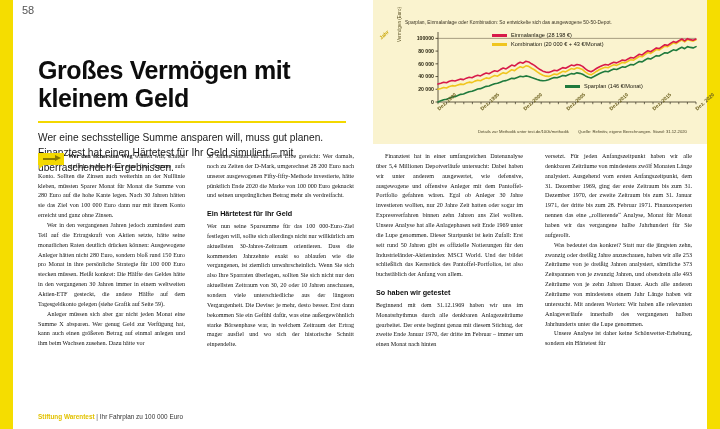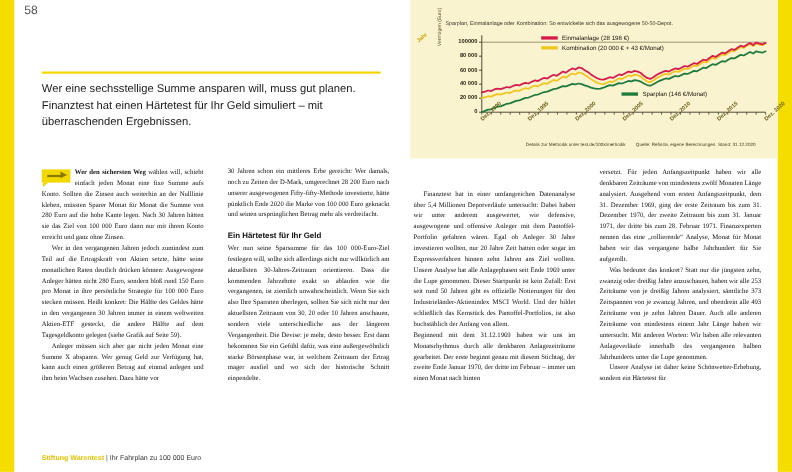--- a/index.html
+++ b/index.html
@@ -60,21 +60,20 @@
   }
 
   
   .cols {
     position: absolute;
     top: 152px;
     left: 38px;
     width: 654px;
     display: flex;
     gap: 12px;
-    align-items: flex-end;
   }
   .col {
     width: 152px;
     font-family: "Liberation Serif", serif;
     font-size: 6.1px;
     line-height: 1.62;
     color: #111;
     text-align: justify;
     hyphens: auto;
   }
@@ -222,20 +221,21 @@
 
 <div class="spread">
 
   <div class="edge-bar-left"></div>
   <div class="edge-bar-right"></div>
 
   <div class="page-num left">58</div>
   <div class="page-num right">59</div>
 
   <div class="headline-wrap">
+    <h1 class="headline">Großes Vermögen mit kleinem Geld</h1>
     <div class="rule"></div>
     <p class="standfirst">Wer eine sechsstellige Summe ansparen will, muss gut planen. Finanztest hat einen Härtetest für Ihr Geld simuliert – mit überraschenden Ergebnissen.</p>
   </div>
 
   <div class="cols">
 
     <div class="col gapright">
       <p class="dropstart">
         <span class="arrow-marker">
           <span class="flag"></span>
@@ -250,20 +250,21 @@
     </div>
 
     <div class="col gapright">
       <p class="noindent">30 Jahren schon ein mittleres Erbe gereicht: Wer damals, noch zu Zeiten der D-Mark, umgerechnet 28 200 Euro nach unserer ausgewogenen Fifty-fifty-Methode investierte, hätte pünktlich Ende 2020 die Marke von 100 000 Euro geknackt und seinen ursprünglichen Betrag mehr als verdreifacht.</p>
       <h3>Ein Härtetest für Ihr Geld</h3>
       <p class="noindent">Wer nun seine Sparsumme für das 100 000-Euro-Ziel festlegen will, sollte sich allerdings nicht nur willkürlich am aktuellsten 30-Jahres-Zeitraum orientieren. Dass die kommenden Jahrzehnte exakt so ablaufen wie die vergangenen, ist ziemlich unwahrscheinlich. Wenn Sie sich also Ihre Sparraten überlegen, sollten Sie sich nicht nur den aktuellsten Zeitraum von 30, 20 oder 10 Jahren anschauen, sondern viele unterschiedliche aus der längeren Vergangenheit. Die Devise: je mehr, desto besser. Erst dann bekommen Sie ein Gefühl dafür, was eine außergewöhnlich starke Börsenphase war, in welchem Zeitraum der Ertrag mager ausfiel und wo sich der historische Schnitt einpendelte.</p>
     </div>
 
     <div class="col gapright">
       <p>Finanztest hat in einer umfangreichen Datenanalyse über 5,4 Millionen Depotverläufe untersucht: Dabei haben wir unter anderem ausgewertet, wie defensive, ausgewogene und offensive Anleger mit dem Pantoffel-Portfolio gefahren wären. Egal ob Anleger 30 Jahre investieren wollten, nur 20 Jahre Zeit hatten oder sogar im Expressverfahren binnen zehn Jahren ans Ziel wollten. Unsere Analyse hat alle Anlagephasen seit Ende 1969 unter die Lupe genommen. Dieser Startpunkt ist kein Zufall: Erst seit rund 50 Jahren gibt es offizielle Notierungen für den Industrieländer-Aktienindex MSCI World. Und der bildet schließlich das Kernstück des Pantoffel-Portfolios, ist also buchstäblich der Anfang von allem.</p>
+      <h3>So haben wir getestet</h3>
       <p class="noindent">Beginnend mit dem 31.12.1969 haben wir uns im Monatsrhythmus durch alle denkbaren Anlagezeiträume gearbeitet. Der erste beginnt genau mit diesem Stichtag, der zweite Ende Januar 1970, der dritte im Februar – immer um einen Monat nach hinten</p>
     </div>
 
     <div class="col">
       <p class="noindent">versetzt. Für jeden Anfangszeitpunkt haben wir alle denkbaren Zeiträume von mindestens zwölf Monaten Länge analysiert. Ausgehend vom ersten Anfangszeitpunkt, dem 31. Dezember 1969, ging der erste Zeitraum bis zum 31. Dezember 1970, der zweite Zeitraum bis zum 31. Januar 1971, der dritte bis zum 28. Februar 1971. Finanzexperten nennen das eine „rollierende“ Analyse, Monat für Monat haben wir das vergangene halbe Jahrhundert für Sie aufgerollt.</p>
       <p>Was bedeutet das konkret? Statt nur die jüngsten zehn, zwanzig oder dreißig Jahre anzuschauen, haben wir alle 253 Zeiträume von je dreißig Jahren analysiert, sämtliche 373 Zeitspannen von je zwanzig Jahren, und obendrein alle 493 Zeiträume von je zehn Jahren Dauer. Auch alle anderen Zeiträume von mindestens einem Jahr Länge haben wir untersucht. Mit anderen Worten: Wir haben alle relevanten Anlageverläufe innerhalb des vergangenen halben Jahrhunderts unter die Lupe genommen.</p>
       <p>Unsere Analyse ist daher keine Schönwetter-Erhebung, sondern ein Härtetest für</p>
     </div>
   </div>
 

